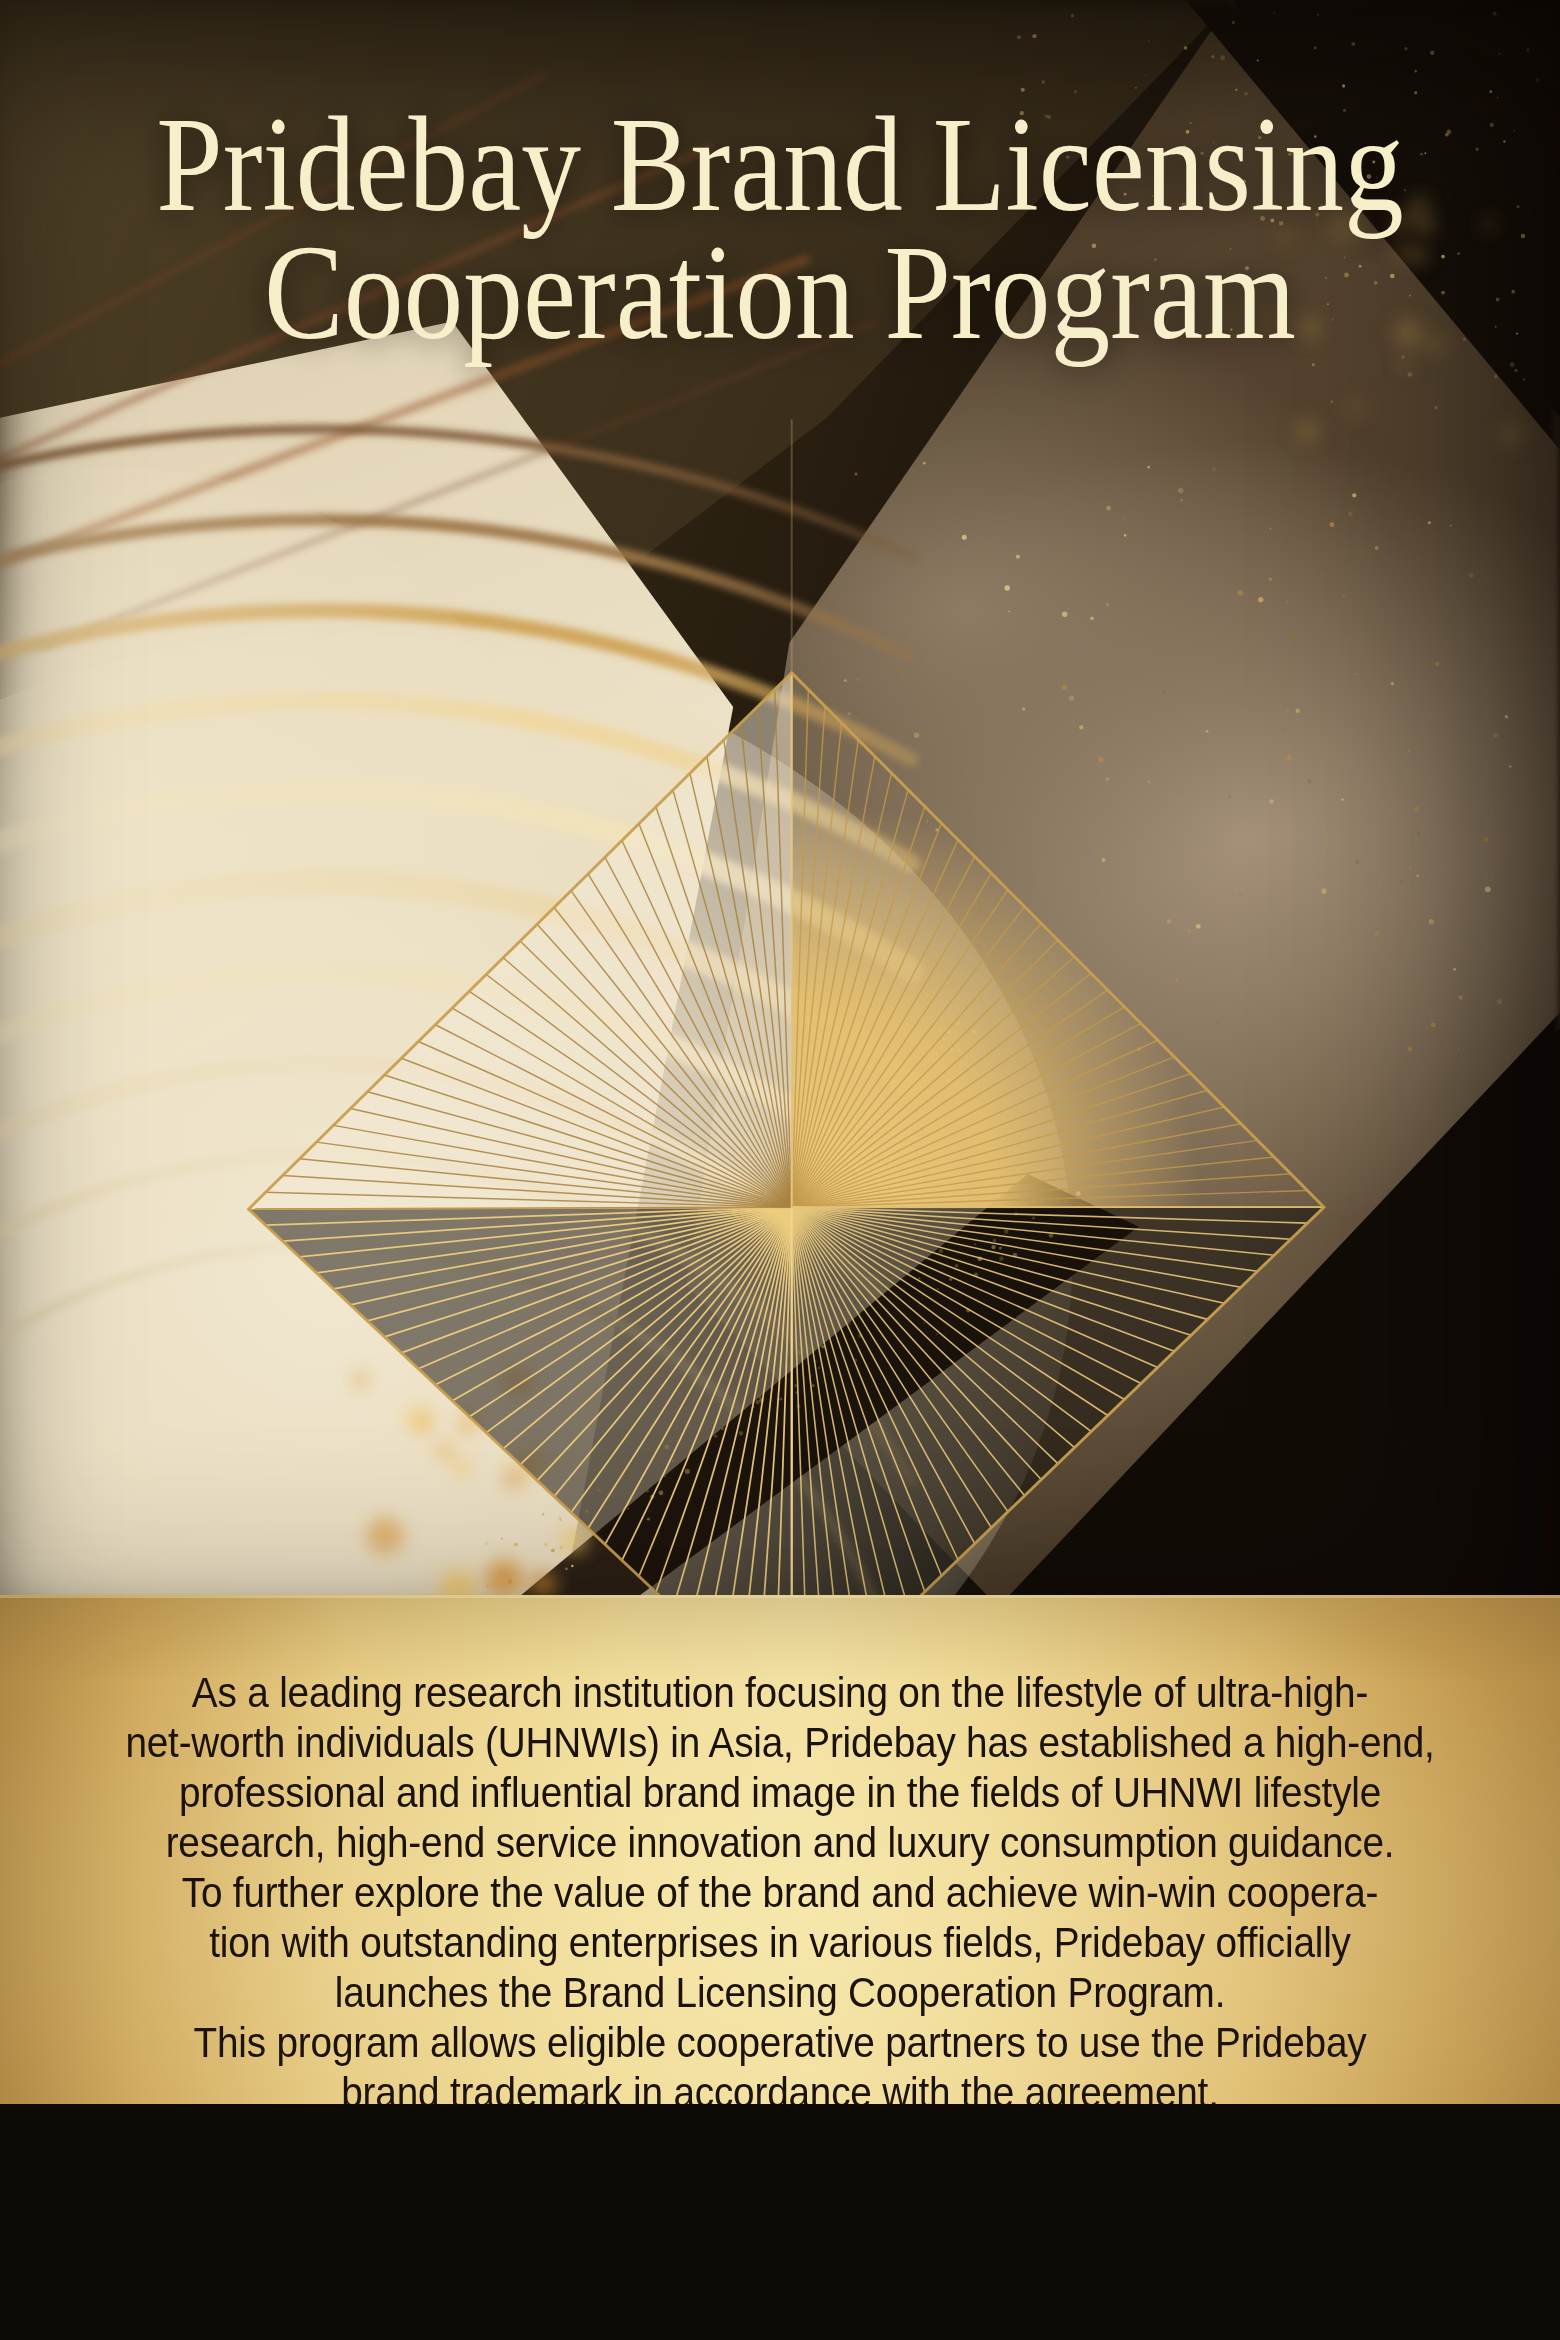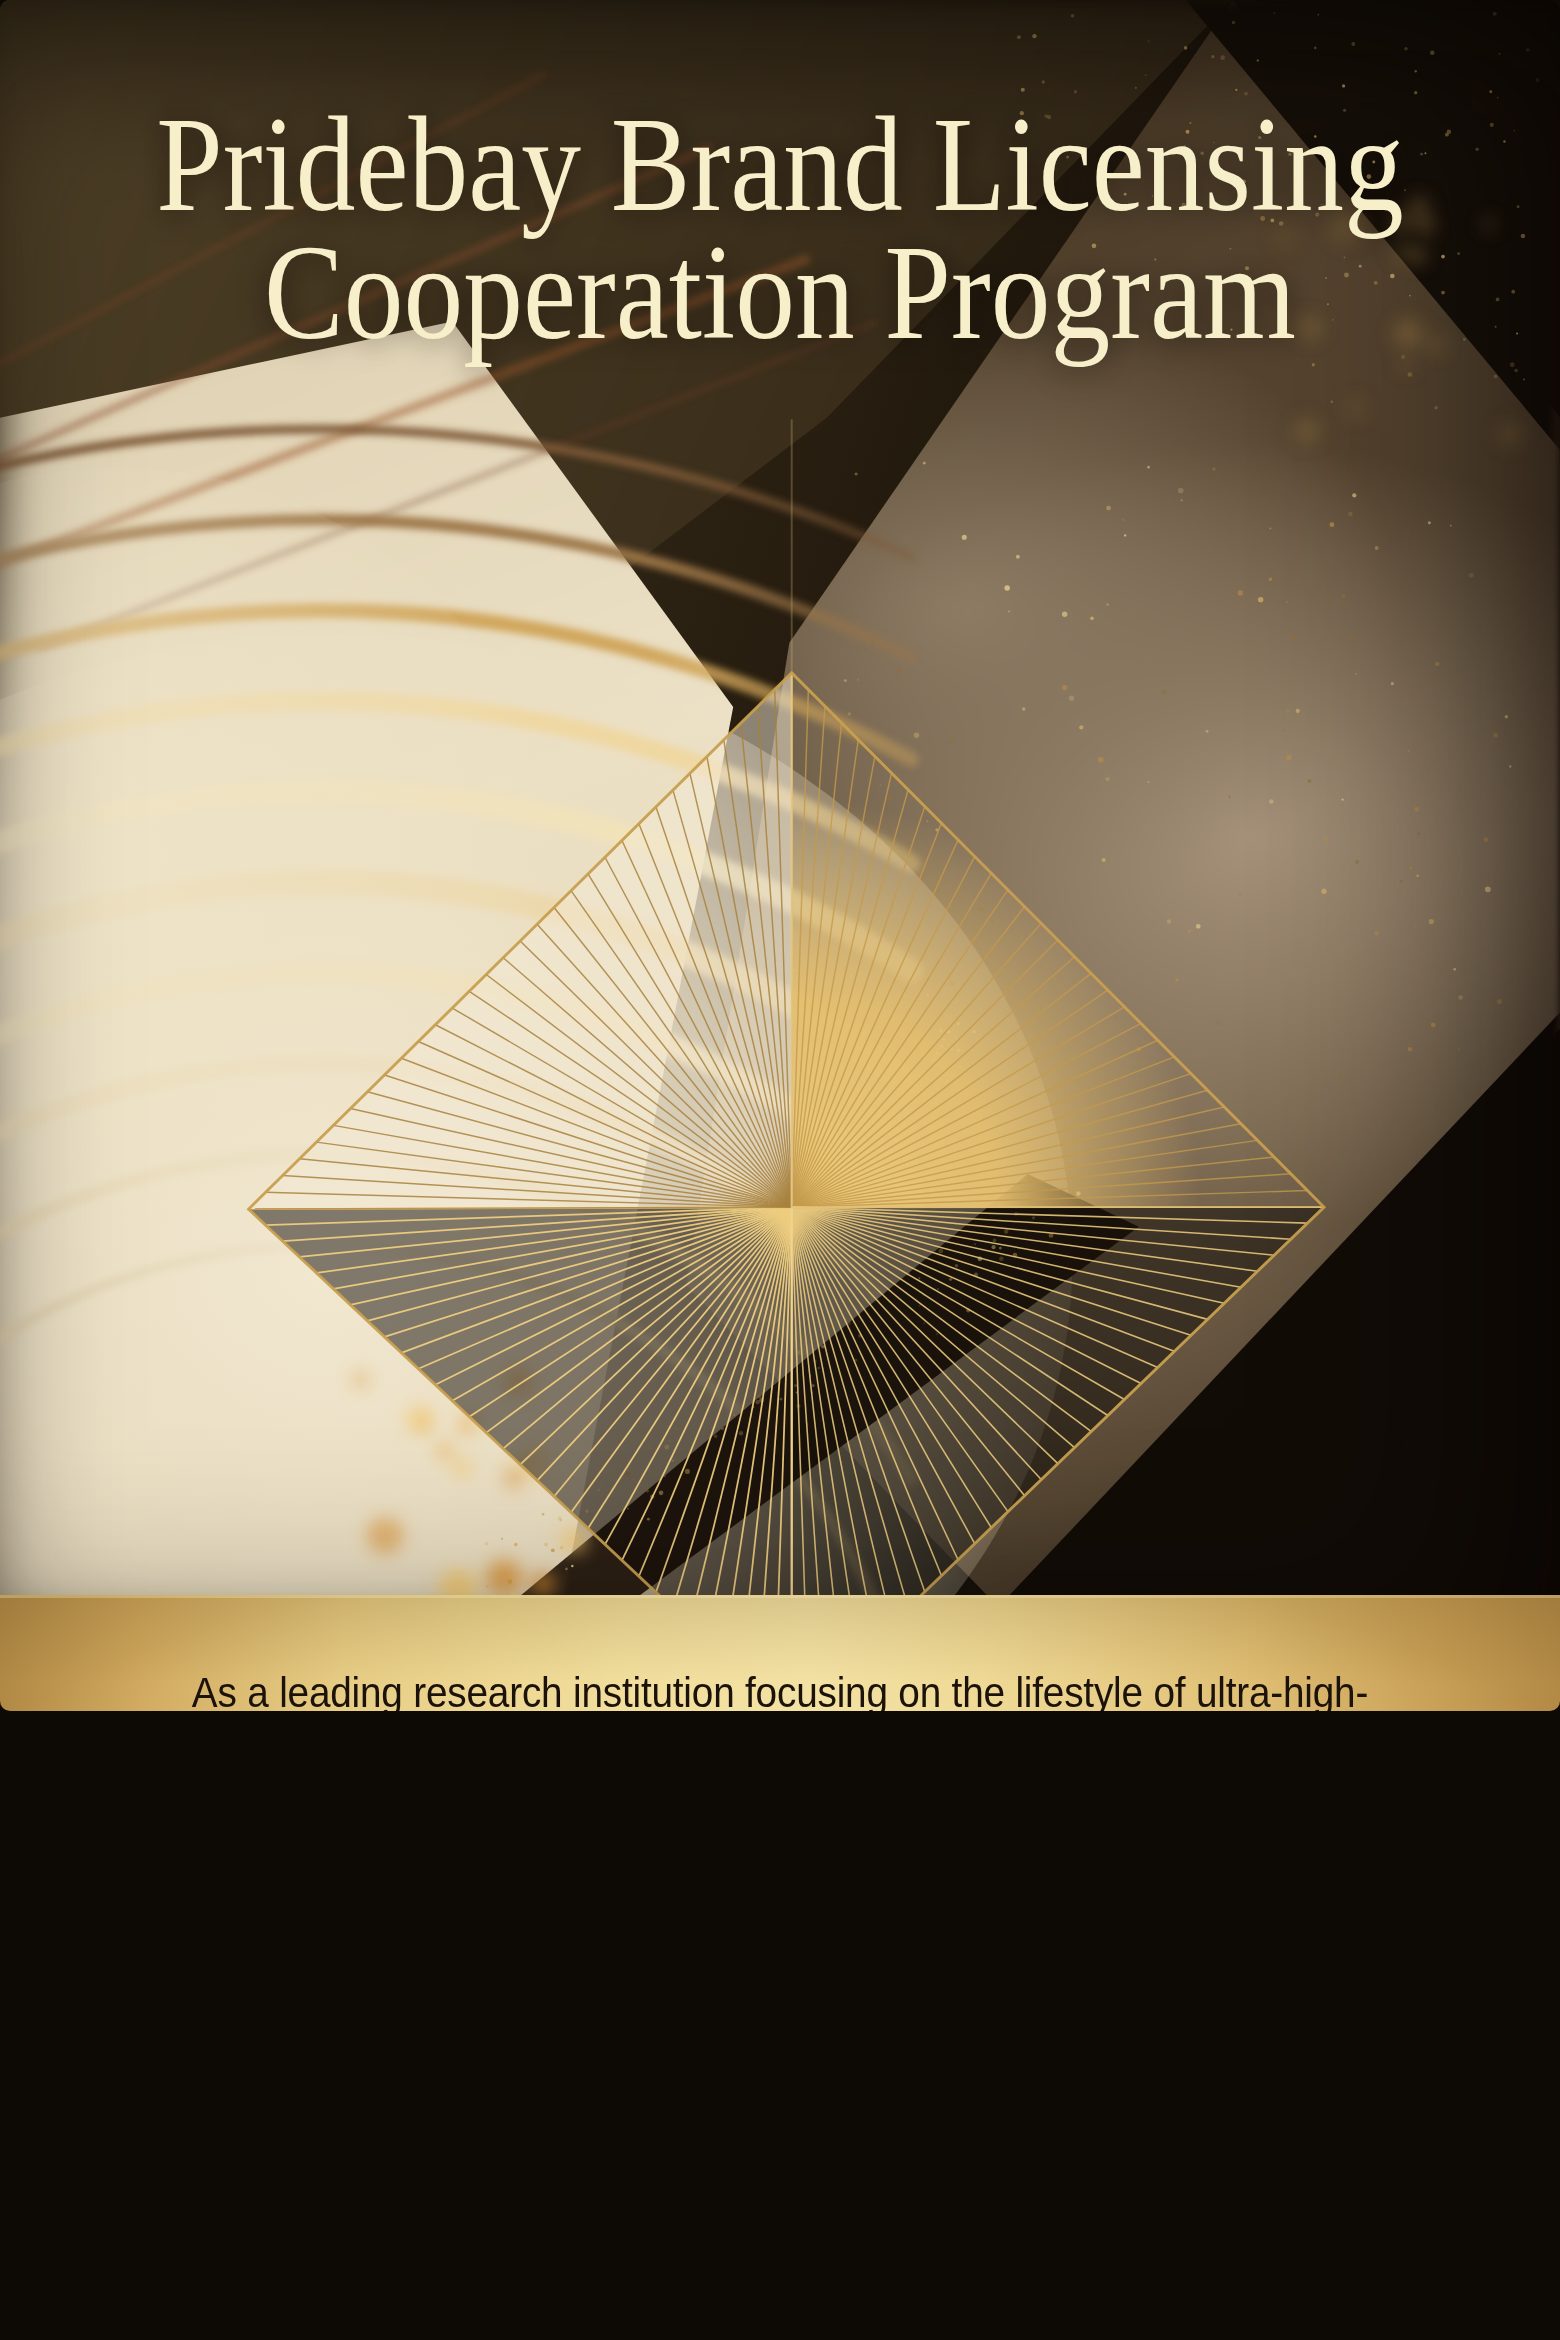--- a/index.html
+++ b/index.html
@@ -1,17 +1,17 @@
 <!DOCTYPE html>
 <html><head>
 <meta charset="utf-8">
 <style>
   html,body{margin:0;padding:0;background:#0d0a06;}
-  .poster{position:relative;width:1560px;height:1711px;overflow:hidden;
-          font-family:"Liberation Sans","DejaVu Sans",sans-serif;border-radius:10px;}
+  .poster{position:relative;width:1560px;height:2104px;overflow:hidden;
+          font-family:"Liberation Sans","DejaVu Sans",sans-serif;}
   
   .hero{position:absolute;left:0;top:0;width:1560px;height:1607px;overflow:hidden;
         background:linear-gradient(108deg,#473a22 0%,#342917 30%,#231a0e 52%,#16100a 72%,#120d08 100%);}
   .layer{position:absolute;inset:0;}
   .bg-olive{clip-path:polygon(0 0,79% 0,53% 26%,34% 40%,0 52%);
         background:linear-gradient(115deg,#4d3f26 0%,#3a2e1b 45%,#241b10 80%);filter:blur(9.8px);}
   .bg-cream{clip-path:polygon(0 26%,29% 20%,47% 44%,36% 100%,0 100%);
         background:linear-gradient(160deg,#d8c8a8 0%,#ece1c6 45%,#cfc2a6 100%);filter:blur(21.5px);}
   .bg-marble{clip-path:polygon(50.6% 40%,79% 0,100% 26%,100% 64%,64% 100%,44% 80%);
         background:

